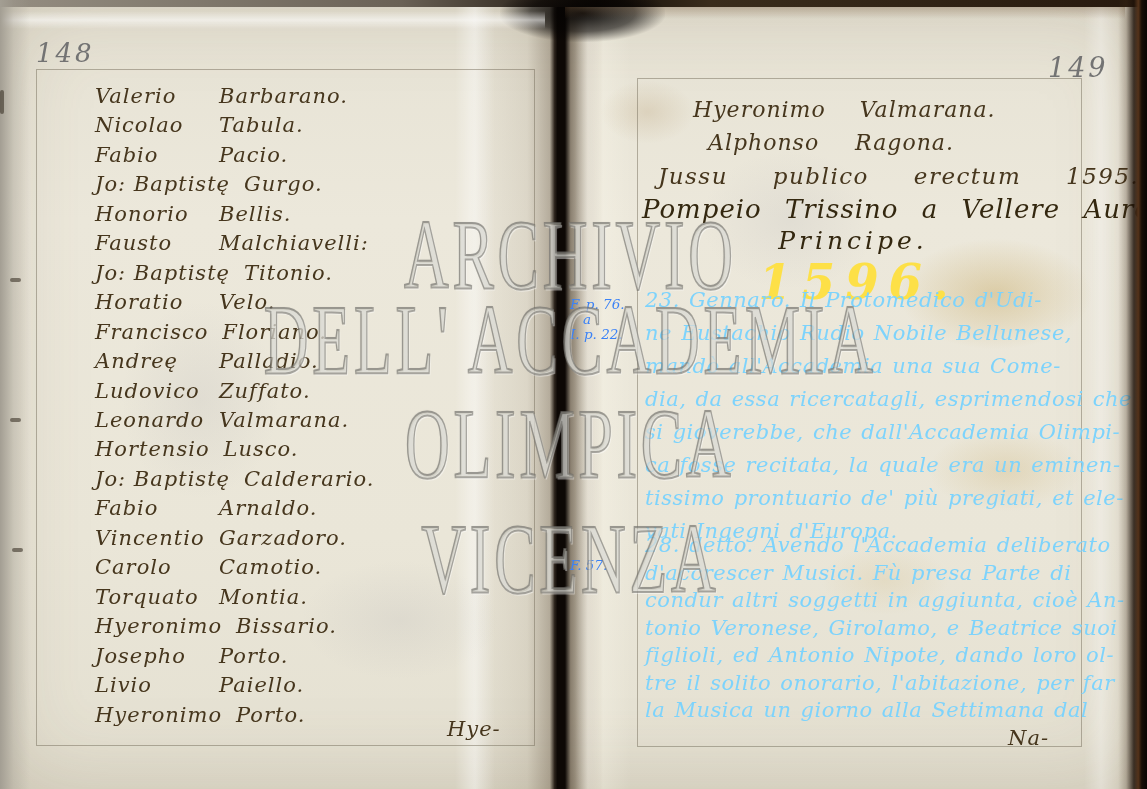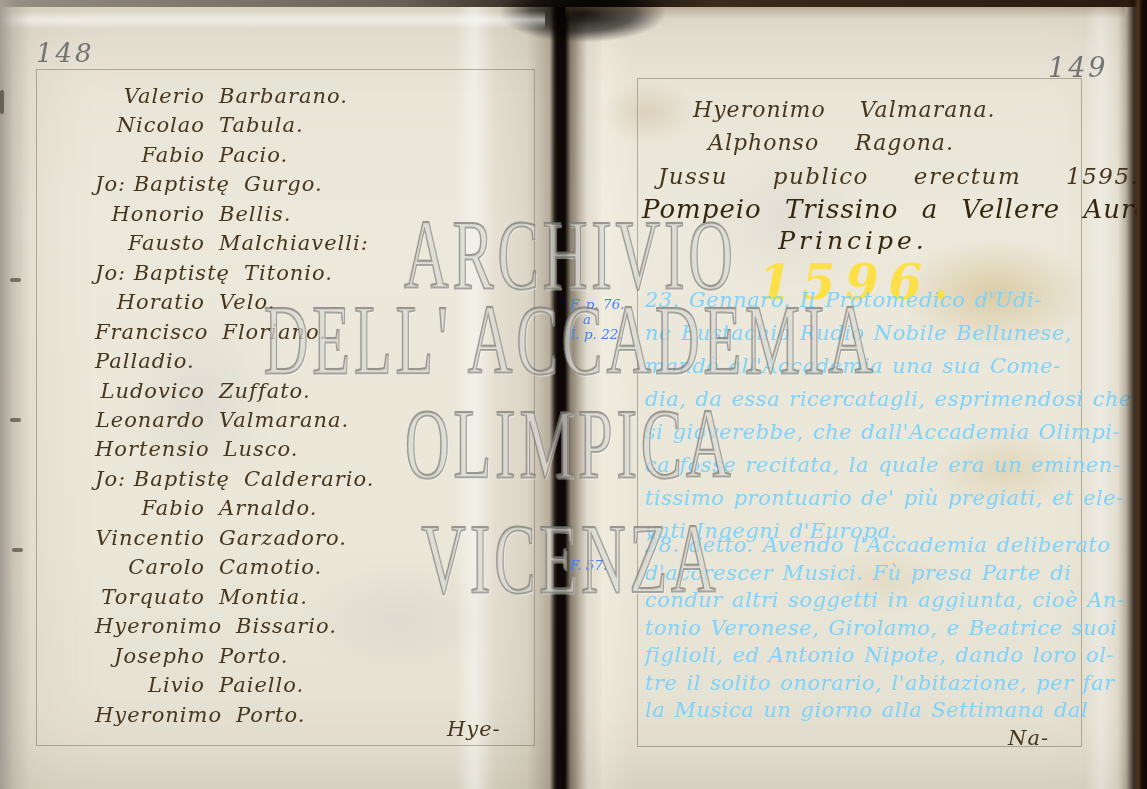--- a/index.html
+++ b/index.html
@@ -31,21 +31,21 @@
   
   .frame{border:1px solid rgba(118,110,92,0.5);}
   #frame-left{left:36px;top:69px;width:497px;height:675px;}
   #frame-right{left:637px;top:78px;width:443px;height:667px;}
   
   .ink{color:#46361d;font-style:italic;}
   .pagenum{position:absolute;font-style:italic;color:#737373;letter-spacing:3px;}
   #pn-148{left:36px;top:38px;font-size:26px;}
   #pn-149{left:1048px;top:52px;font-size:27px;}
   #names{left:95px;top:82px;width:445px;font-size:21px;line-height:29.45px;letter-spacing:1px;}
-  .mrow{display:flex;white-space:nowrap;text-align:right;}
+  .mrow{display:flex;white-space:nowrap;}
   .mg{min-width:110px;padding-right:14px;}
   .catch{position:absolute;font-style:italic;font-size:21px;color:#46361d;letter-spacing:1px;}
   #catch-left{left:447px;top:717px;}
   #catch-right{left:1008px;top:726px;}
   .hline{position:absolute;white-space:nowrap;}
   #h1{left:693px;top:97px;font-size:22px;word-spacing:26px;letter-spacing:1px;}
   #h2{left:708px;top:130px;font-size:22px;word-spacing:28px;letter-spacing:1px;}
   #h3{left:658px;top:163px;font-size:23px;word-spacing:36px;letter-spacing:1.5px;}
   #h4{left:642px;top:194px;font-size:26px;word-spacing:14px;letter-spacing:1px;color:#33270f;}
   #h5{left:637px;top:226px;width:432px;text-align:center;font-size:25px;letter-spacing:4px;color:#33270f;}
@@ -119,20 +119,21 @@
       </div>
     <div class="mrow">
         <span class="mg">Horatio</span>
         <span>Velo.</span>
       </div>
     <div class="mrow">
         <span class="mg">Francisco</span>
         <span>Floriano.</span>
       </div>
     <div class="mrow">
+        <span class="mg">Andreę</span>
         <span>Palladio.</span>
       </div>
     <div class="mrow">
         <span class="mg">Ludovico</span>
         <span>Zuffato.</span>
       </div>
     <div class="mrow">
         <span class="mg">Leonardo</span>
         <span>Valmarana.</span>
       </div>

